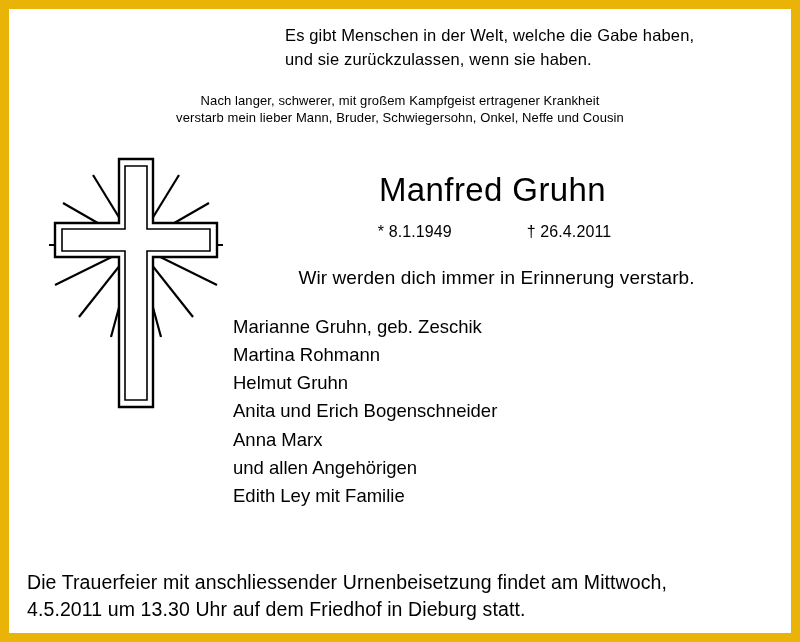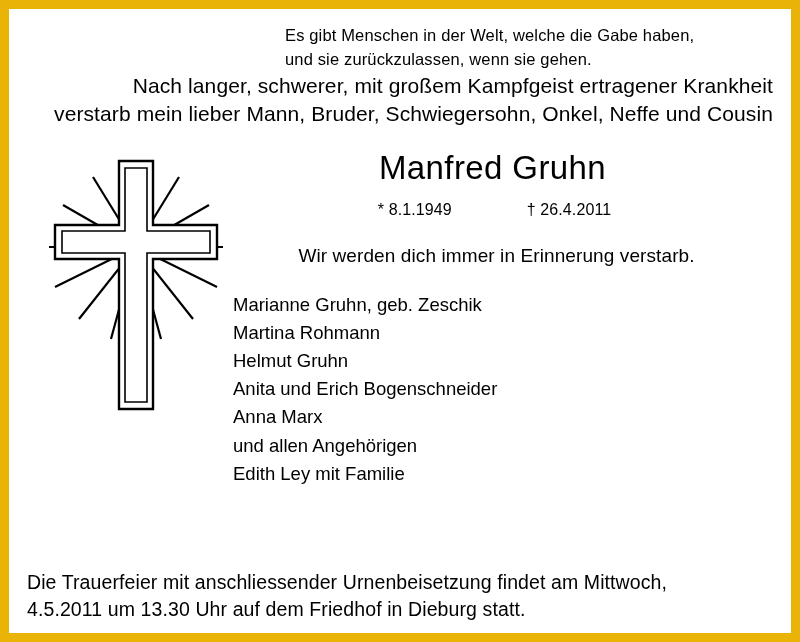--- a/index.html
+++ b/index.html
@@ -35,24 +35,25 @@
     margin: 4px 0 0 0;
     padding-left: 258px;
     font-size: 16.5px;
     line-height: 1.47;
     letter-spacing: 0.15px;
   }
   .poem div { white-space: nowrap; }
 
   
   .intro {
-    font-size: 21px;
+    margin-top: 20px;
+    font-size: 13px;
     line-height: 1.37;
     letter-spacing: 0.1px;
-    text-align: right;
+    text-align: center;
   }
   .intro div { white-space: nowrap; }
 
   
   .middle {
     position: relative;
     flex: 1 1 auto;
     margin-top: 6px;
   }
   .cross-wrap {
@@ -66,20 +67,21 @@
 
   .right-col {
     margin-left: 215px;
     padding-top: 14px;
   }
   .deceased-name {
     font-size: 33px;
     text-align: center;
     letter-spacing: 0.4px;
     padding-right: 30px;
+    margin-top: 24px;
   }
   .dates {
     margin-top: 14px;
     font-size: 16px;
     display: flex;
     justify-content: center;
     gap: 75px;
     padding-right: 26px;
     letter-spacing: 0.1px;
   }
@@ -109,21 +111,21 @@
   .footer div { white-space: nowrap; }
 </style>
 </head>
 <body>
 
 <div class="page">
   <div class="inner">
 
     <div class="poem">
       <div>Es gibt Menschen in der Welt, welche die Gabe haben,</div>
-      <div>und sie zurückzulassen, wenn sie gehen.</div>
+      <div>und sie zurückzulassen, wenn sie haben.</div>
     </div>
 
     <div class="intro">
       <div>Nach langer, schwerer, mit großem Kampfgeist ertragener Krankheit</div>
       <div>verstarb mein lieber Mann, Bruder, Schwiegersohn, Onkel, Neffe und Cousin</div>
     </div>
 
     <div class="middle">
 
       <div class="cross-wrap">

